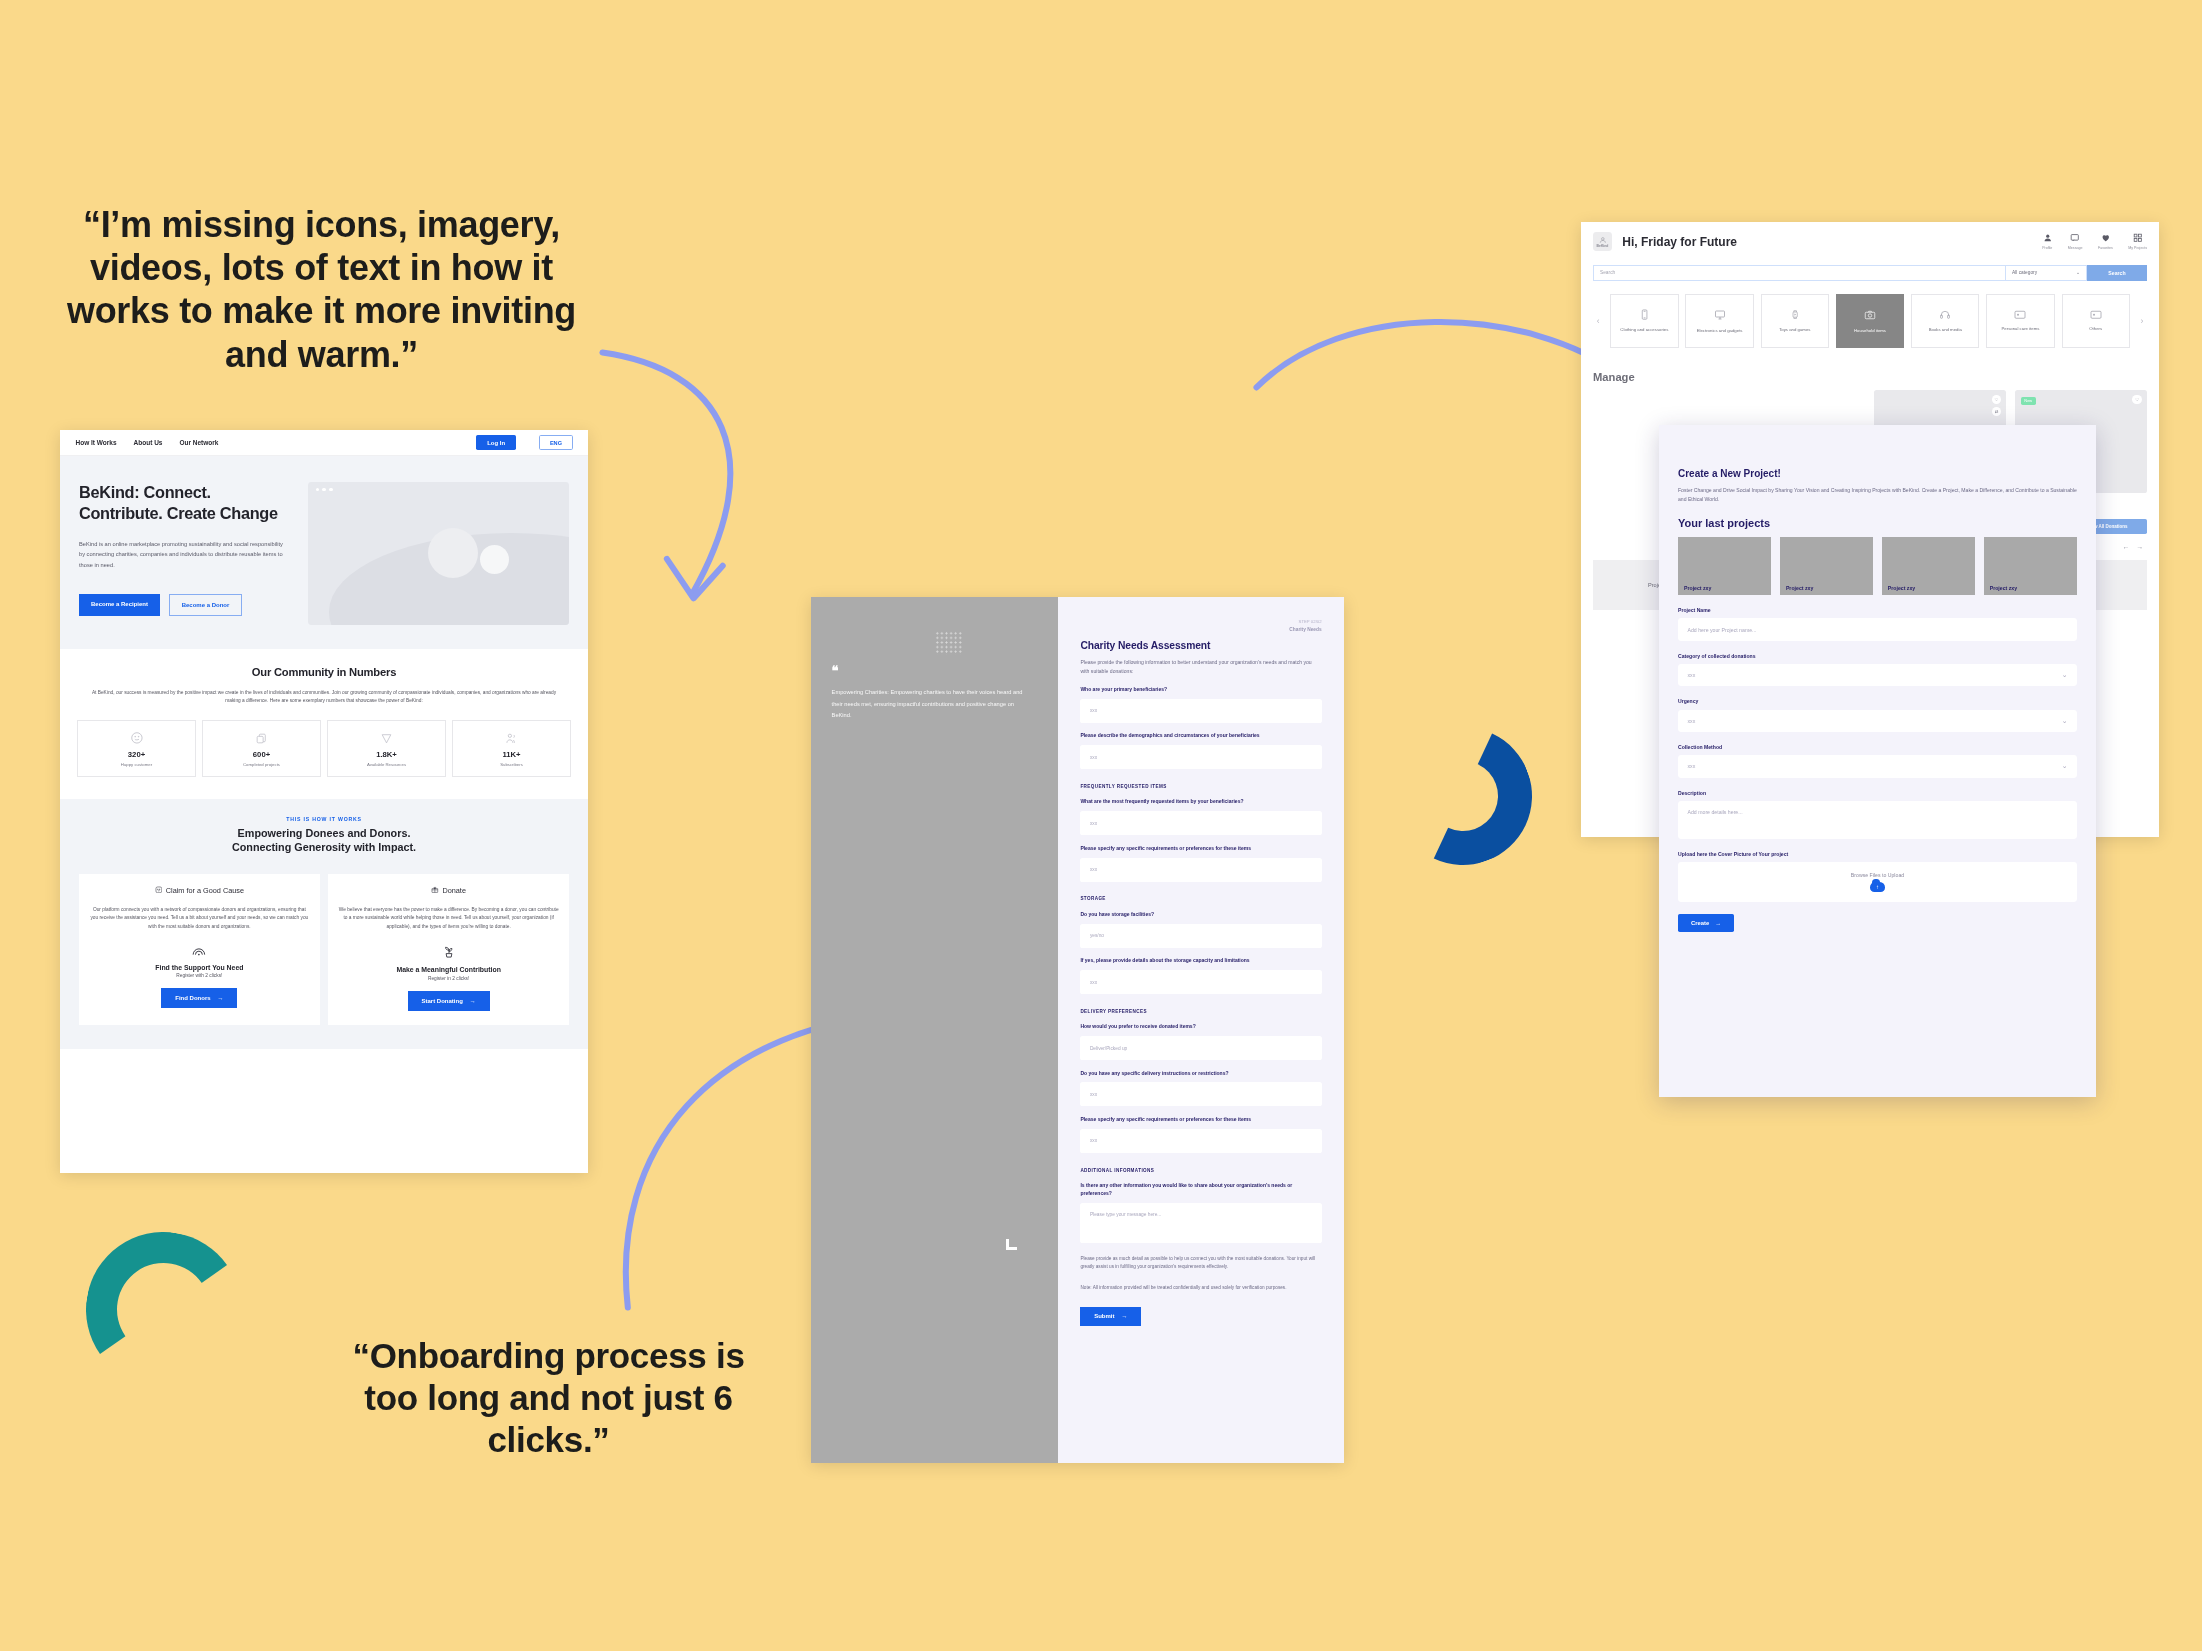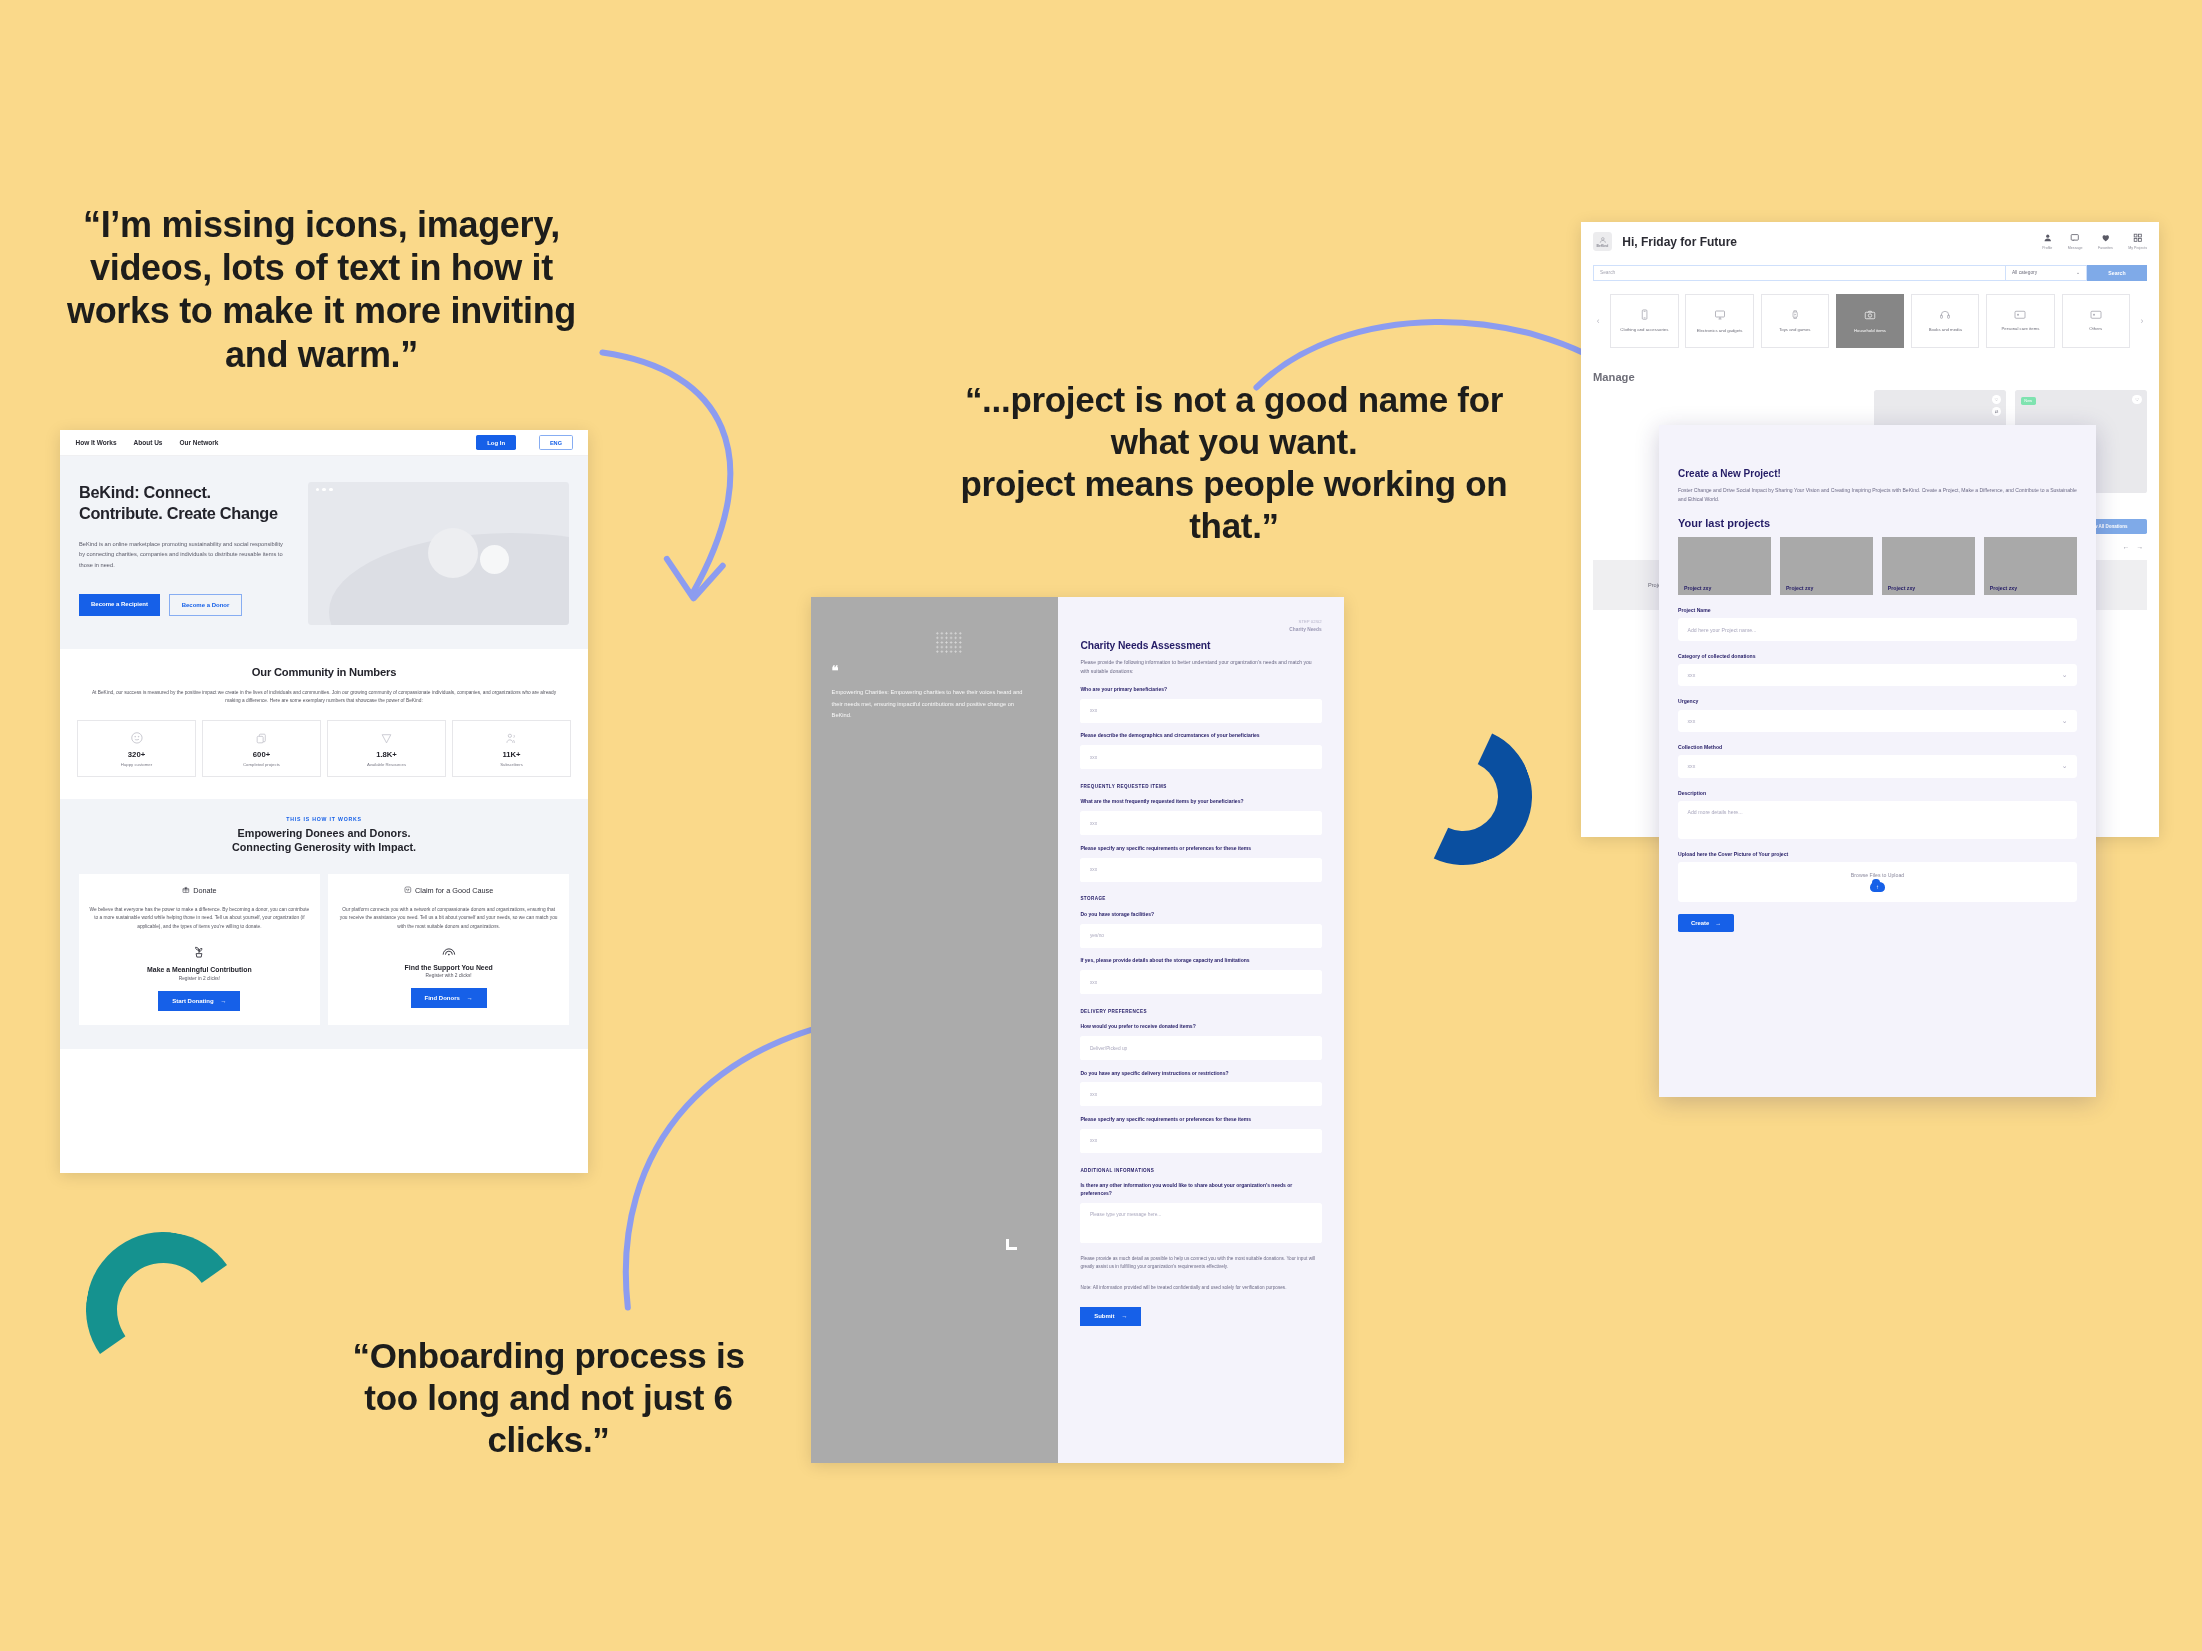--- a/index.html
+++ b/index.html
@@ -310,22 +310,20 @@
   <svg class="arrow-svg" style="left:1239px;top:293px;width:430px;height:146px" viewBox="0 0 500 170">
     <path d="M20 110 C 120 10, 330 10, 452 100" stroke="#8C9CF0" stroke-width="7" fill="none" stroke-linecap="round"></path>
     <path d="M415 80 L458 112 L432 148" stroke="#8C9CF0" stroke-width="7" fill="none" stroke-linecap="round" stroke-linejoin="round"></path>
   </svg>
   <svg class="arrow-svg" style="left:602px;top:929px;width:344px;height:387px" viewBox="0 0 400 450">
     <path d="M30 440 C 10 260, 120 110, 370 95" stroke="#8C9CF0" stroke-width="7" fill="none" stroke-linecap="round"></path>
     <path d="M330 62 L378 96 L332 130" stroke="#8C9CF0" stroke-width="7" fill="none" stroke-linecap="round" stroke-linejoin="round"></path>
   </svg>
 
   <div class="quote" id="quote-1">“I’m missing icons, imagery, videos, lots of text in how it works to make it more inviting and warm.”</div>
-  <div class="quote" id="quote-2" style="white-space:pre-line">“...project is not a good name for what you want.
-project means people working on that.”</div>
   <div class="quote" id="quote-3">“Onboarding process is too long and not just 6 clicks.”</div>
 
   <div id="landing">
     <div class="nav">
       <a>How It Works</a>
       <a>About Us</a>
       <a>Our Network</a>
       <span class="spacer"></span>
       <span class="btn-login">Log In</span>
       <span class="btn-eng">ENG</span>
@@ -404,67 +402,67 @@
 
     <div class="how">
       <div class="kicker">THIS IS HOW IT WORKS</div>
       <h2 style="white-space:pre-line">Empowering Donees and Donors.
 Connecting Generosity with Impact.</h2>
       <div class="how-cards">
         <div class="how-card">
           <div class="h">
             <span>
               <svg width="7.7" height="7.7" viewBox="0 0 24 24" fill="none" stroke="currentColor" stroke-width="1.6">
+                  <rect x="3" y="3" width="18" height="18" rx="5"></rect>
+                  <circle cx="9" cy="10" r=".9" fill="currentColor"></circle>
+                  <circle cx="15" cy="10" r=".9" fill="currentColor"></circle>
+                  <path d="M9 14.5c1 1 4 1 5.5 0"></path>
+                </svg>
+            </span>
+            <span>Claim for a Good Cause</span>
+          </div>
+          <div class="body">Our platform connects you with a network of compassionate donors and organizations, ensuring that you receive the assistance you need. Tell us a bit about yourself and your needs, so we can match you with the most suitable donors and organizations.</div>
+          <div class="mid-ico">
+            <svg width="13.8" height="11.2" viewBox="0 0 24 18" fill="none" stroke="currentColor" stroke-width="1.6">
+                <path d="M2 16a10 10 0 0120 0"></path>
+                <path d="M6 16a6 6 0 0112 0"></path>
+                <circle cx="12" cy="16" r="1.4" fill="currentColor" stroke="none"></circle>
+              </svg>
+          </div>
+          <div class="t2">Find the Support You Need</div>
+          <div class="t3">Register with 2 clicks!</div>
+          <div class="cta">
+            <span>Find Donors</span>
+            <span>→</span>
+          </div>
+        </div>
+        <div class="how-card">
+          <div class="h">
+            <span>
+              <svg width="7.7" height="7.7" viewBox="0 0 24 24" fill="none" stroke="currentColor" stroke-width="1.6">
                   <rect x="3" y="8" width="18" height="12" rx="1"></rect>
                   <path d="M3 12h18M12 8v12"></path>
                   <path d="M12 8c-3 0-4-3-2-4s2 4 2 4zM12 8c3 0 4-3 2-4s-2 4-2 4z"></path>
                 </svg>
             </span>
             <span>Donate</span>
           </div>
           <div class="body">We believe that everyone has the power to make a difference. By becoming a donor, you can contribute to a more sustainable world while helping those in need. Tell us about yourself, your organization (if applicable), and the types of items you’re willing to donate.</div>
           <div class="mid-ico">
             <svg width="12" height="13.8" viewBox="0 0 20 24" fill="none" stroke="currentColor" stroke-width="1.5">
                 <path d="M10 14V8"></path>
                 <path d="M10 9c-4 0-6-2-6-5 3 0 6 2 6 5z"></path>
                 <path d="M10 11c3.5 0 5-2 5-5-3 0-5 2-5 5z"></path>
                 <path d="M5 15h10l-1.2 6H6.2z"></path>
               </svg>
           </div>
           <div class="t2">Make a Meaningful Contribution</div>
           <div class="t3">Register in 2 clicks!</div>
           <div class="cta">
             <span>Start Donating</span>
-            <span>→</span>
-          </div>
-        </div>
-        <div class="how-card">
-          <div class="h">
-            <span>
-              <svg width="7.7" height="7.7" viewBox="0 0 24 24" fill="none" stroke="currentColor" stroke-width="1.6">
-                  <rect x="3" y="3" width="18" height="18" rx="5"></rect>
-                  <circle cx="9" cy="10" r=".9" fill="currentColor"></circle>
-                  <circle cx="15" cy="10" r=".9" fill="currentColor"></circle>
-                  <path d="M9 14.5c1 1 4 1 5.5 0"></path>
-                </svg>
-            </span>
-            <span>Claim for a Good Cause</span>
-          </div>
-          <div class="body">Our platform connects you with a network of compassionate donors and organizations, ensuring that you receive the assistance you need. Tell us a bit about yourself and your needs, so we can match you with the most suitable donors and organizations.</div>
-          <div class="mid-ico">
-            <svg width="13.8" height="11.2" viewBox="0 0 24 18" fill="none" stroke="currentColor" stroke-width="1.6">
-                <path d="M2 16a10 10 0 0120 0"></path>
-                <path d="M6 16a6 6 0 0112 0"></path>
-                <circle cx="12" cy="16" r="1.4" fill="currentColor" stroke="none"></circle>
-              </svg>
-          </div>
-          <div class="t2">Find the Support You Need</div>
-          <div class="t3">Register with 2 clicks!</div>
-          <div class="cta">
-            <span>Find Donors</span>
             <span>→</span>
           </div>
         </div>
       </div>
     </div>
   </div>
 
   <div id="form-doc">
     <div class="left-pane">
       <div class="dotgrid"></div>

